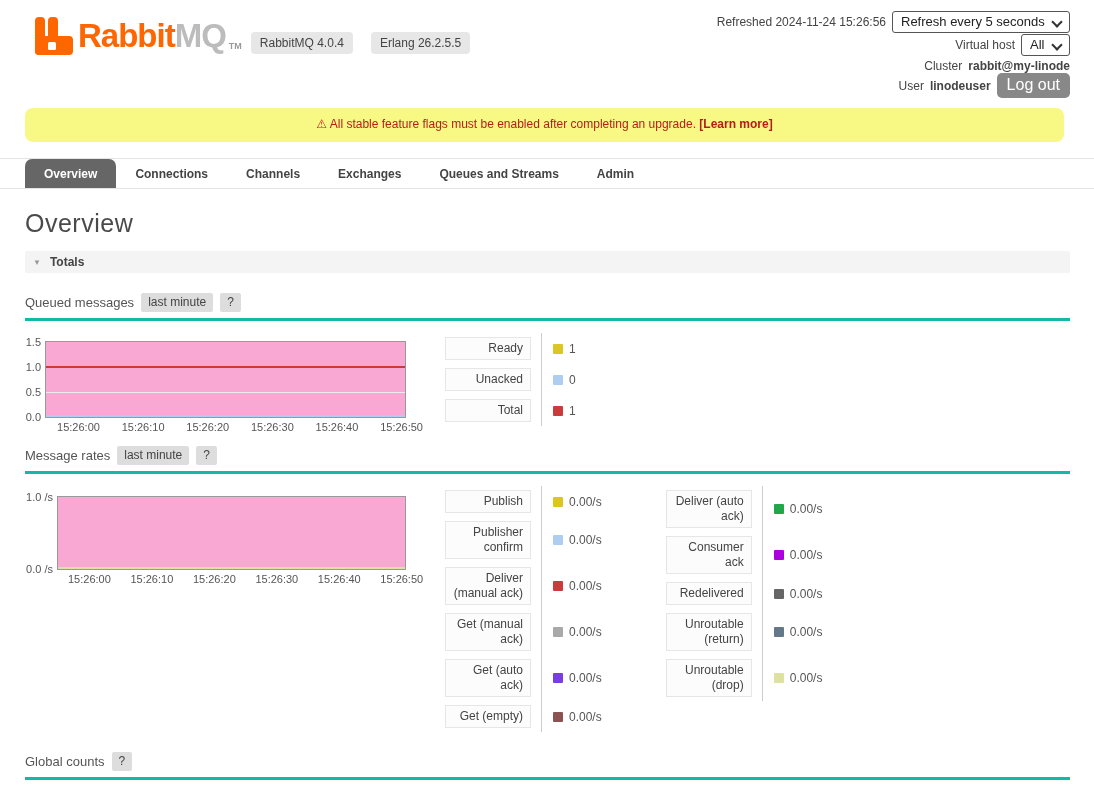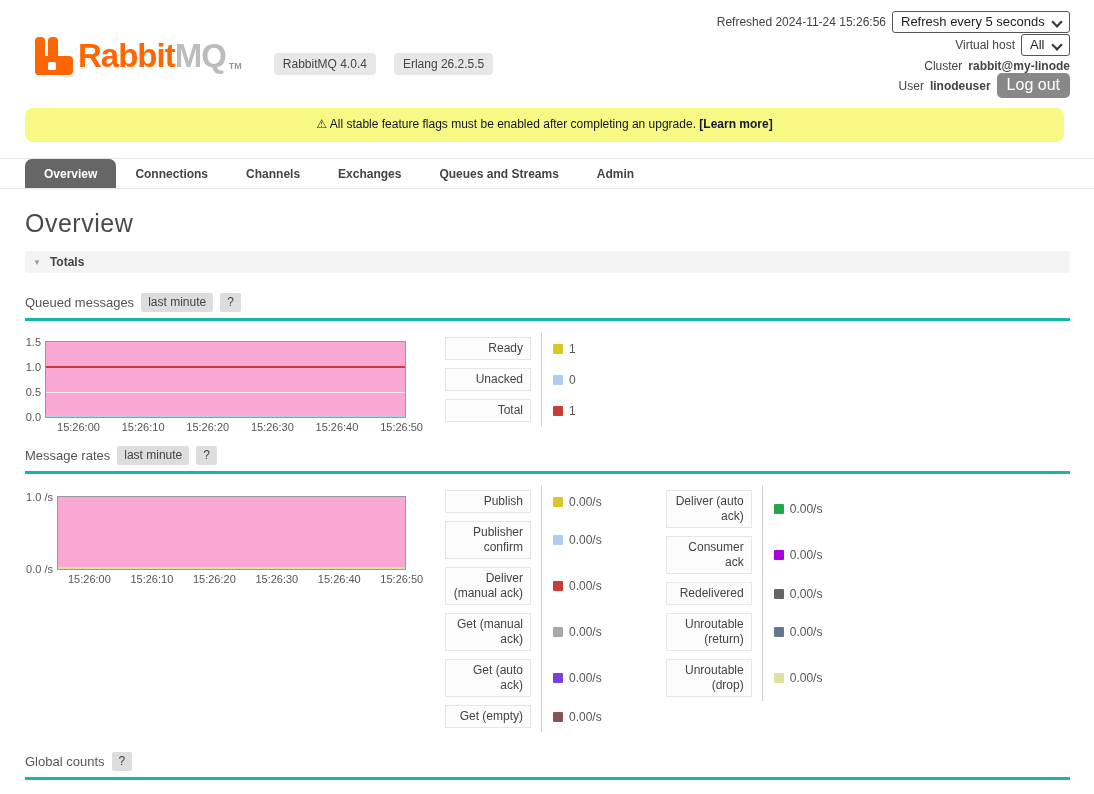--- a/index.html
+++ b/index.html
@@ -3,21 +3,21 @@
 <meta charset="utf-8">
 <style>
   * { box-sizing: border-box; }
   html,body { margin:0; padding:0; }
   body {
     width:1094px; height:794px; overflow:hidden; background:#fff;
     font-family:"Liberation Sans", sans-serif; font-size:12px; color:#444;
   }
   
   .header { display:flex; justify-content:space-between; padding:10px 24px 0 34px; height:96px; }
-  .logo-area { display:flex; align-items:center; gap:32px; padding-top:6px; }
+  .logo-area { display:flex; align-items:flex-start; gap:9px; padding-top:6px; }
   .logo { display:flex; align-items:center; cursor:pointer; }
   .logo svg { display:block; margin-right:4px; }
   .brand { font-size:33px; font-weight:bold; color:#f60; letter-spacing:-1px; line-height:40px; }
   .brand-mq { color:#bcbcbc; }
   .tm { font-size:9px; color:#9a9a9a; align-self:flex-end; margin:0 0 5px 3px; font-weight:bold; }
   .badges { display:flex; gap:18px; margin-top:16px; }
   .badge { background:#e7e7e7; color:#444; padding:4px 9px; border-radius:4px; white-space:nowrap; }
   .status { display:flex; flex-direction:column; align-items:flex-end; font-size:12px; color:#444; }
   .status-row { display:flex; align-items:center; gap:6px; height:26px; }
   .status-row.tight { height:21px; }
@@ -30,21 +30,21 @@
     content:""; position:absolute; right:9px; top:7px; width:6px; height:6px;
     border-right:2px solid #333; border-bottom:2px solid #333; transform:rotate(45deg); pointer-events:none;
   }
   .logout-btn {
     background:#888; color:#fff; border:none; border-radius:5px; padding:3px 10px 4px;
     font-family:inherit; font-size:16px; cursor:pointer;
   }
   
   .banner {
     margin:12px 30px 0 25px; background:#f8f885; border-radius:8px; text-align:center;
-    padding:9px 0 10px; color:#0f172a; line-height:15px;
+    padding:9px 0 10px; color:#b91c1c; line-height:15px;
   }
   .banner .learn { font-weight:bold; cursor:pointer; }
   
   .tabbar {
     margin-top:16px; border-top:1px solid #e4e4e4; border-bottom:1px solid #e4e4e4;
     padding-left:25px; display:flex; height:31px;
   }
   .tab { padding:0 19px; display:flex; align-items:center; font-weight:bold; color:#444; cursor:pointer; }
   .tab.active { background:#666; color:#fff; border-radius:7px 7px 0 0; }
   

